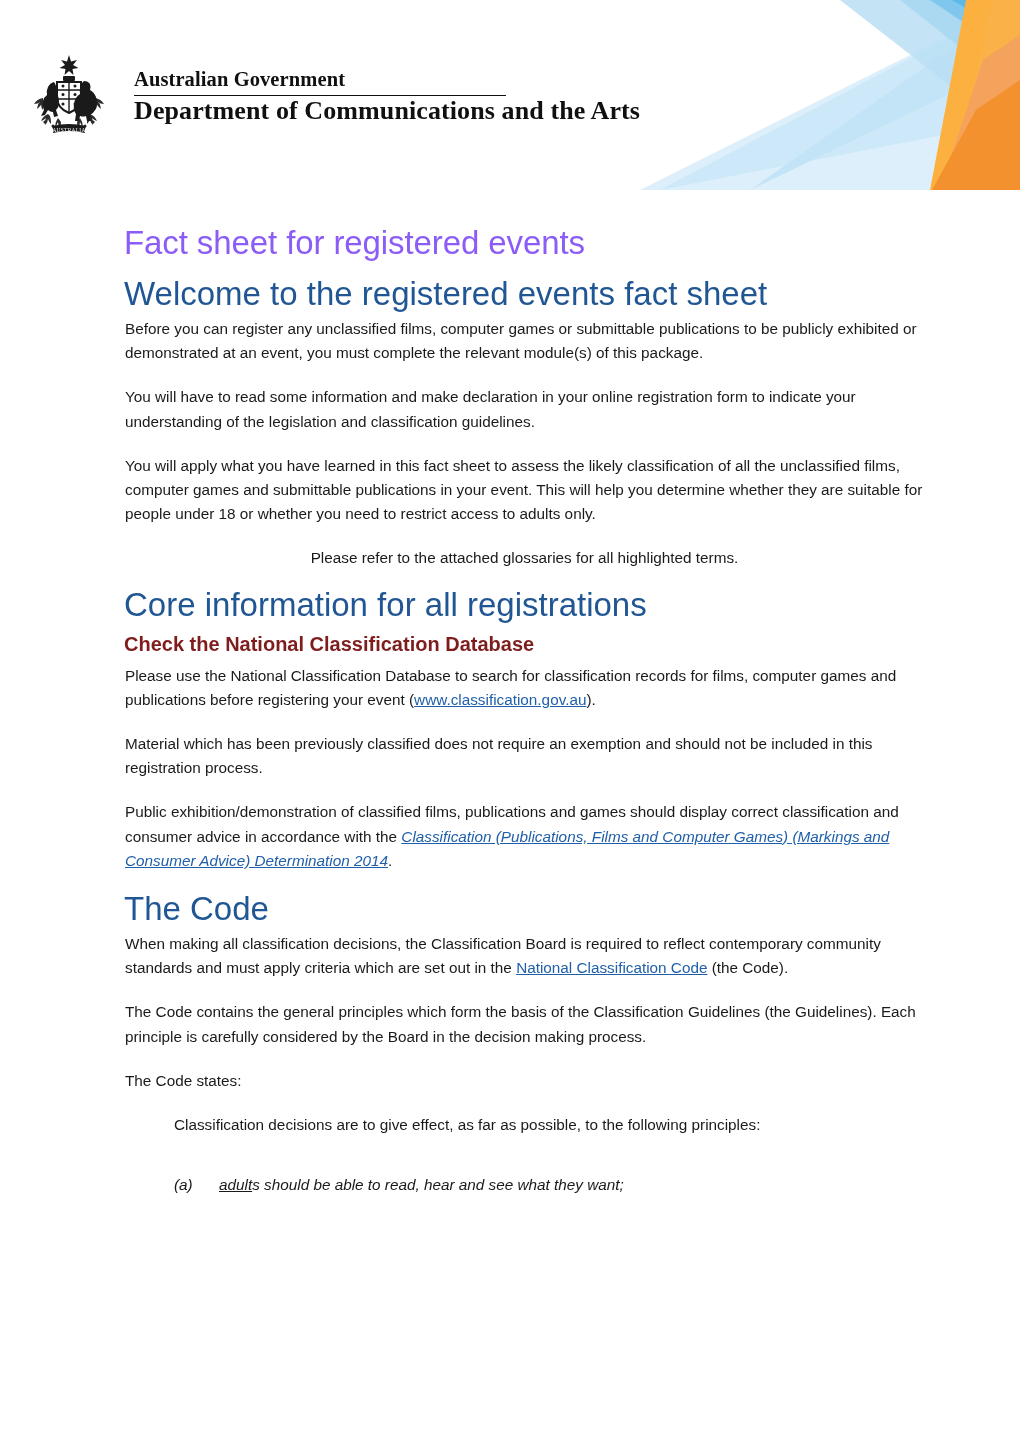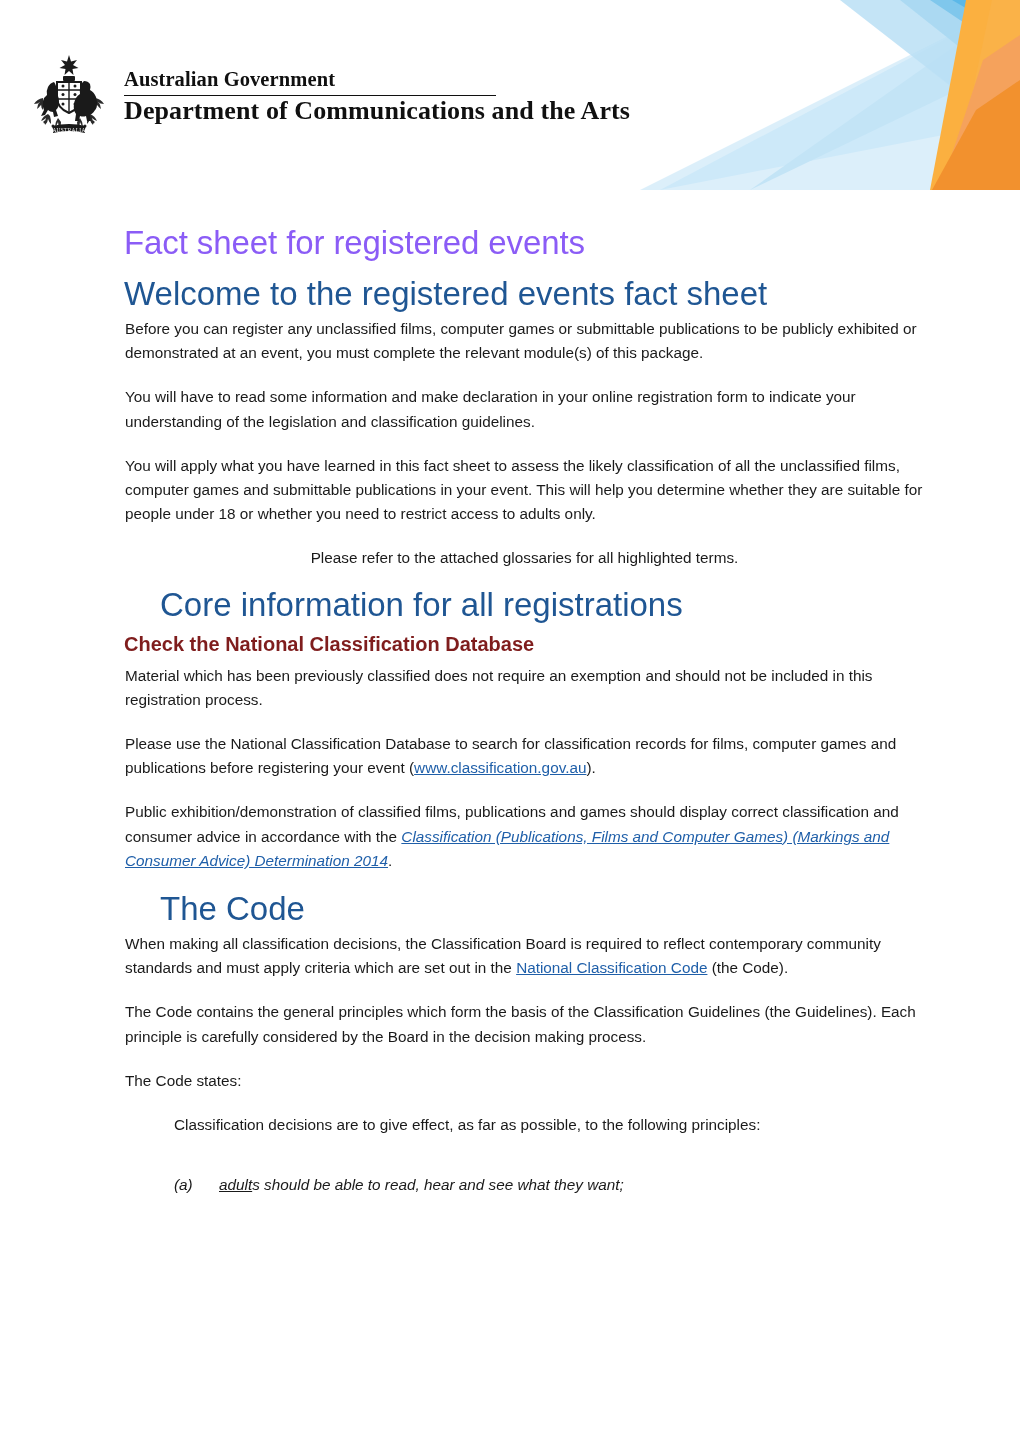--- a/index.html
+++ b/index.html
@@ -29,21 +29,21 @@
     width: 420px;
     height: 190px;
   }
 
   .logo-block {
     position: absolute;
     left: 30px;
     top: 52px;
     display: flex;
     align-items: center;
-    gap: 16px;
+    gap: 26px;
   }
   .crest {
     width: 78px;
     height: 84px;
     flex: none;
   }
   .wordmark {
     display: block;
     padding-top: 2px;
   }
@@ -88,21 +88,20 @@
   }
   h2.section-title {
     font-size: 33px;
     font-weight: normal;
     color: #1F5693;
     margin: 14px 0 8px 0;
     line-height: 31px;
   }
   h2.section-title.tight {
     margin-top: 18px;
-    margin-left: 36px;
   }
   h3.sub-title {
     font-size: 20px;
     font-weight: bold;
     color: #7f1d1d;
     margin: 12px 0 8px 0;
     line-height: 24px;
   }
 
   p.body-text {
@@ -239,25 +238,25 @@
   <p class="body-text">You will have to read some information and make declaration in your online registration form to indicate your understanding of the legislation and classification guidelines.</p>
 
   <p class="body-text">You will apply what you have learned in this fact sheet to assess the likely classification of all the unclassified films, computer games and submittable publications in your event. This will help you determine whether they are suitable for people under 18 or whether you need to restrict access to adults only.</p>
 
   <p class="body-text last">Please refer to the attached glossaries for all highlighted terms.</p>
 
   <h2 class="section-title tight">Core information for all registrations</h2>
 
   <h3 class="sub-title">Check the National Classification Database</h3>
 
-  <p class="body-text">Material which has been previously classified does not require an exemption and should not be included in this registration process.</p>
-
   <p class="body-text">
     <span>Please use the National Classification Database to search for classification records for films, computer games and publications before registering your event (</span><a class="doc-link" href="#">www.classification.gov.au</a><span>).</span>
   </p>
+
+  <p class="body-text">Material which has been previously classified does not require an exemption and should not be included in this registration process.</p>
 
   <p class="body-text">
     <span>Public exhibition/demonstration of classified films, publications and games should display correct classification and consumer advice in accordance with the </span><a class="doc-link italic" href="#">Classification (Publications, Films and Computer Games) (Markings and Consumer Advice) Determination 2014</a><span>.</span>
   </p>
 
   <h2 class="section-title tight">The Code</h2>
 
   <p class="body-text">
     <span>When making all classification decisions, the Classification Board is required to reflect contemporary community standards and must apply criteria which are set out in the </span><a class="doc-link" href="#">National Classification Code</a><span> (the Code).</span>
   </p>

